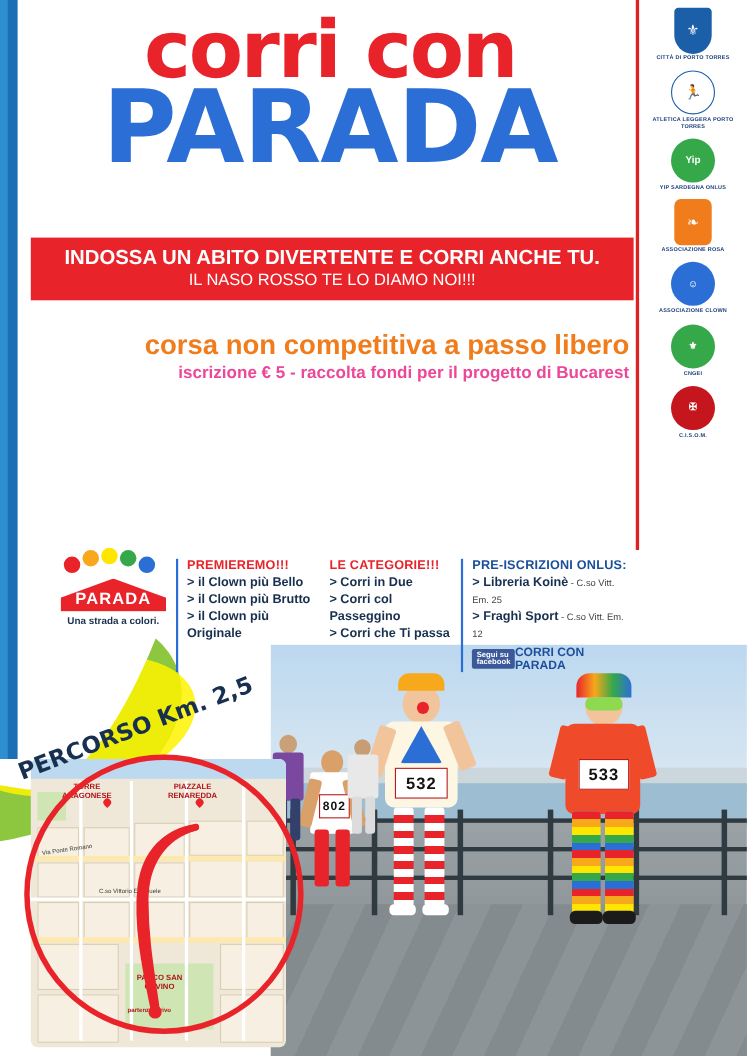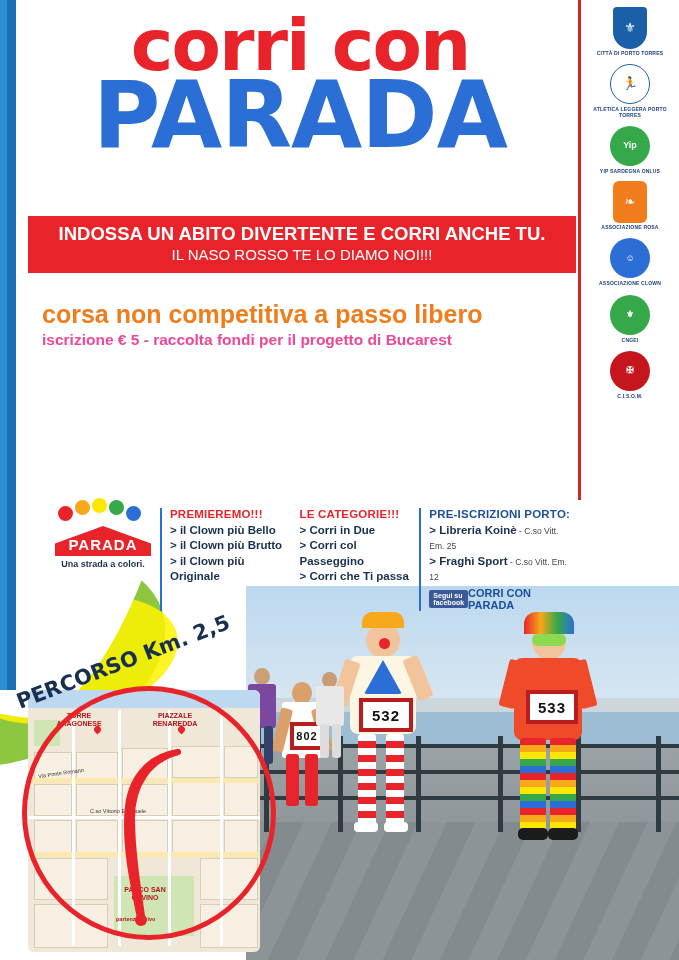--- a/index.html
+++ b/index.html
@@ -86,21 +86,21 @@
     letter-spacing:-1px;margin-top:-6px;
   }
   
   .banner{
     position:absolute;left:28px;top:216px;width:540px;background:#e8242a;color:#fff;
     text-align:center;padding:7px 4px 9px;z-index:6;
   }
   .banner .l1{font-size:18.5px;font-weight:bold;line-height:1.22;}
   .banner .l2{font-size:15px;font-weight:normal;line-height:1.22;}
   
-  .orangeblock{position:absolute;left:42px;top:300px;width:530px;z-index:6;text-align:left;}
+  .orangeblock{position:absolute;left:42px;top:300px;width:530px;z-index:6;text-align:right;}
   .o1{font-size:25px;font-weight:bold;color:#f07c1c;line-height:1.15;}
   .o2{font-size:15.5px;font-weight:bold;color:#ec4899;line-height:1.3;margin-top:1px;}
   
   .dateblock{position:absolute;left:60px;top:370px;width:500px;z-index:6;text-align:center;}
   .d1{font-size:29px;font-weight:bold;color:#e8242a;line-height:1.1;}
   .d2{font-size:24px;font-weight:bold;color:#2b6fd6;line-height:1.12;margin-top:2px;}
   .d2 .dark{color:#18304f;}
   .d3{font-size:27px;font-weight:bold;color:#e8242a;line-height:1.1;margin-top:1px;}
   
   .cols{position:absolute;left:160px;top:508px;width:420px;z-index:6;display:flex;}
@@ -160,21 +160,21 @@
   .sea{position:absolute;left:0;top:126px;width:433px;height:40px;background:#9dbdd2;}
   .cityline{position:absolute;left:0;top:112px;width:433px;height:22px;background:#c9d4d8;opacity:.85;}
   .ground{position:absolute;left:0;top:160px;width:433px;height:214px;
      background:linear-gradient(#9aa2a6,#7d8589);}
   .pav{position:absolute;left:0;top:236px;width:433px;height:138px;
      background:repeating-linear-gradient(115deg,#8d9498 0 26px,#848b8f 26px 52px);}
   .railing{position:absolute;left:0;top:150px;width:433px;height:96px;}
   .railing .bar{position:absolute;left:0;width:433px;height:4px;background:#2f3a41;}
   .railing .post{position:absolute;top:0;width:5px;height:96px;background:#2f3a41;}
   .runner{position:absolute;}
-  .bib{position:absolute;background:#fff;border:4px solid #b91c1c;color:#111;font-weight:bold;
+  .bib{position:absolute;background:#fff;border:1px solid #b91c1c;color:#111;font-weight:bold;
        font-size:11px;display:flex;align-items:center;justify-content:center;letter-spacing:1px;}
   
   .head{position:absolute;border-radius:50%;}
   .limb{position:absolute;border-radius:3px;}
   .stripes-rw{background:repeating-linear-gradient(#fff 0 7px,#e8242a 7px 14px);}
   .stripes-rainbow{background:repeating-linear-gradient(#e8242a 0 7px,#f7a81b 7px 14px,#ffe600 14px 21px,#35a84a 21px 28px,#2b6fd6 28px 35px);}
 </style>
 </head>
 <body>
 
@@ -277,21 +277,21 @@
     </div>
     <div class="col c1">
       <h4>LE CATEGORIE!!!</h4>
       <ul>
         <li>&gt; Corri in Due</li>
         <li>&gt; Corri col Passeggino</li>
         <li>&gt; Corri che Ti passa</li>
       </ul>
     </div>
     <div class="col c3">
-      <h4 class="blue">PRE-ISCRIZIONI PORTO:</h4>
+      <h4 class="blue">PRE-ISCRIZIONI ONLUS:</h4>
       <ul>
         <li>
           <span>&gt; Libreria Koinè</span><span class="small-grey"> - C.so Vitt. Em. 25</span>
         </li>
         <li>
           <span>&gt; Fraghì Sport</span><span class="small-grey"> - C.so Vitt. Em. 12</span>
         </li>
       </ul>
       <div class="fb">
         <div class="fb-badge">

